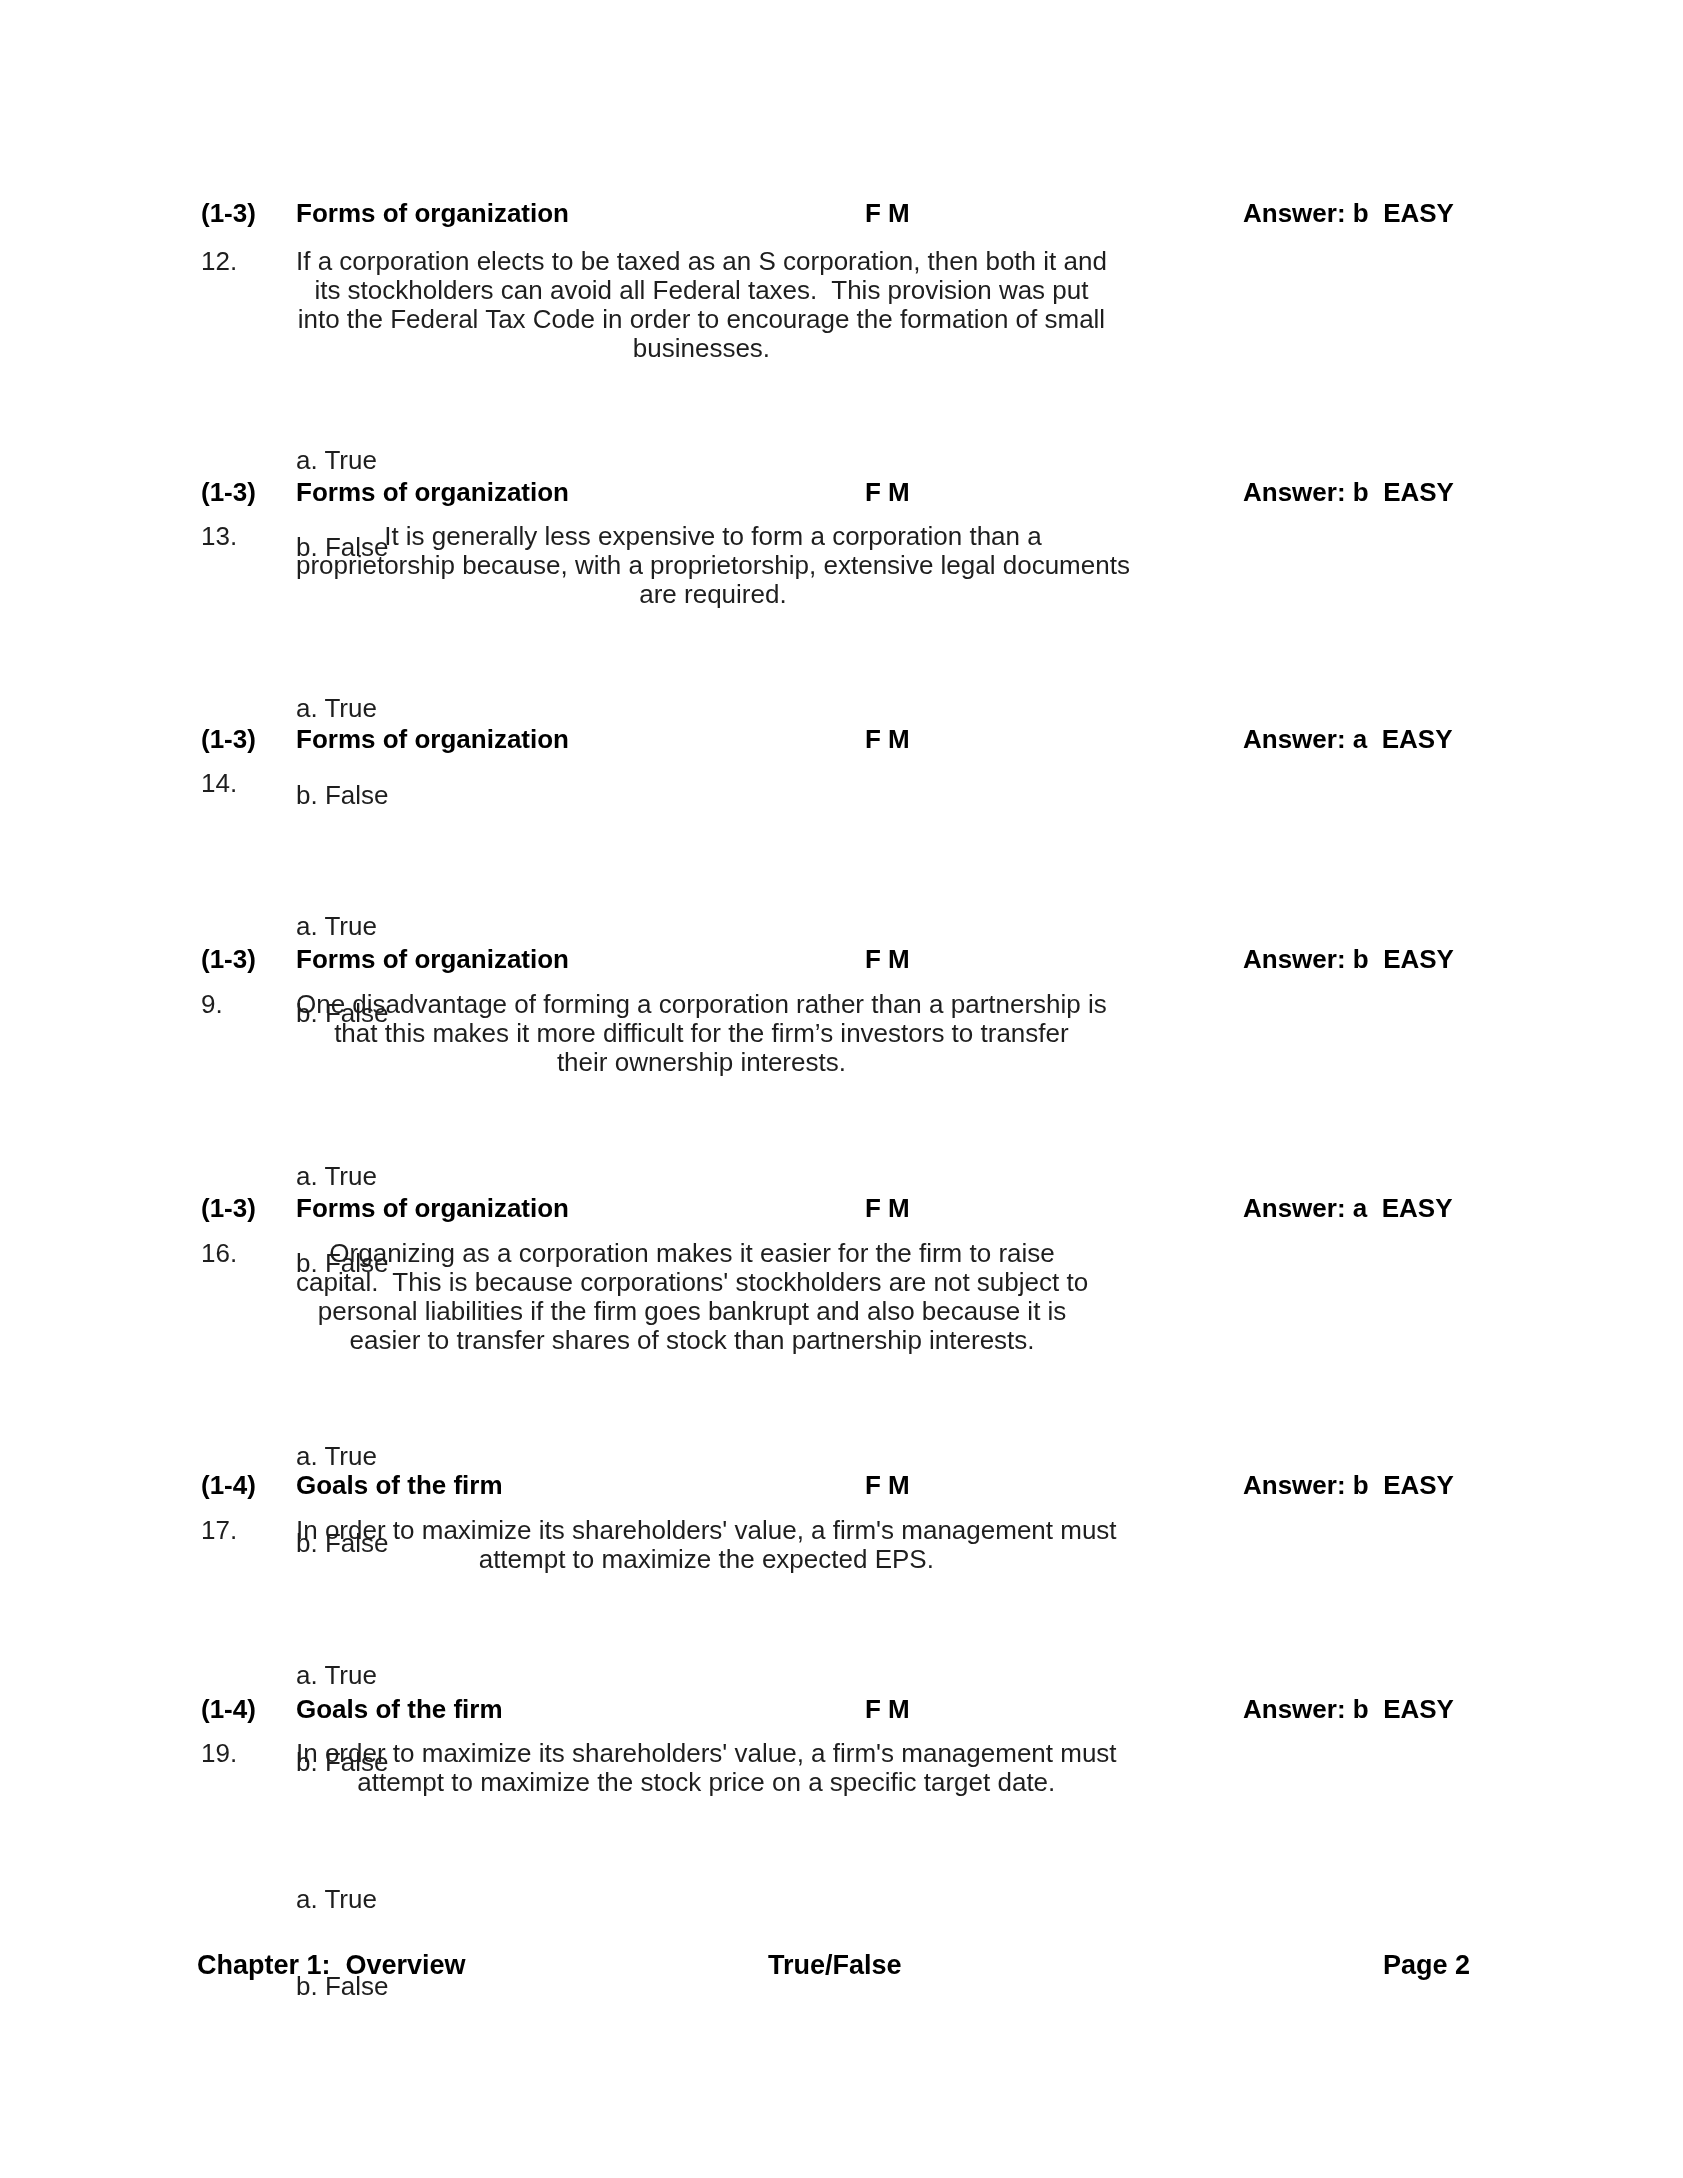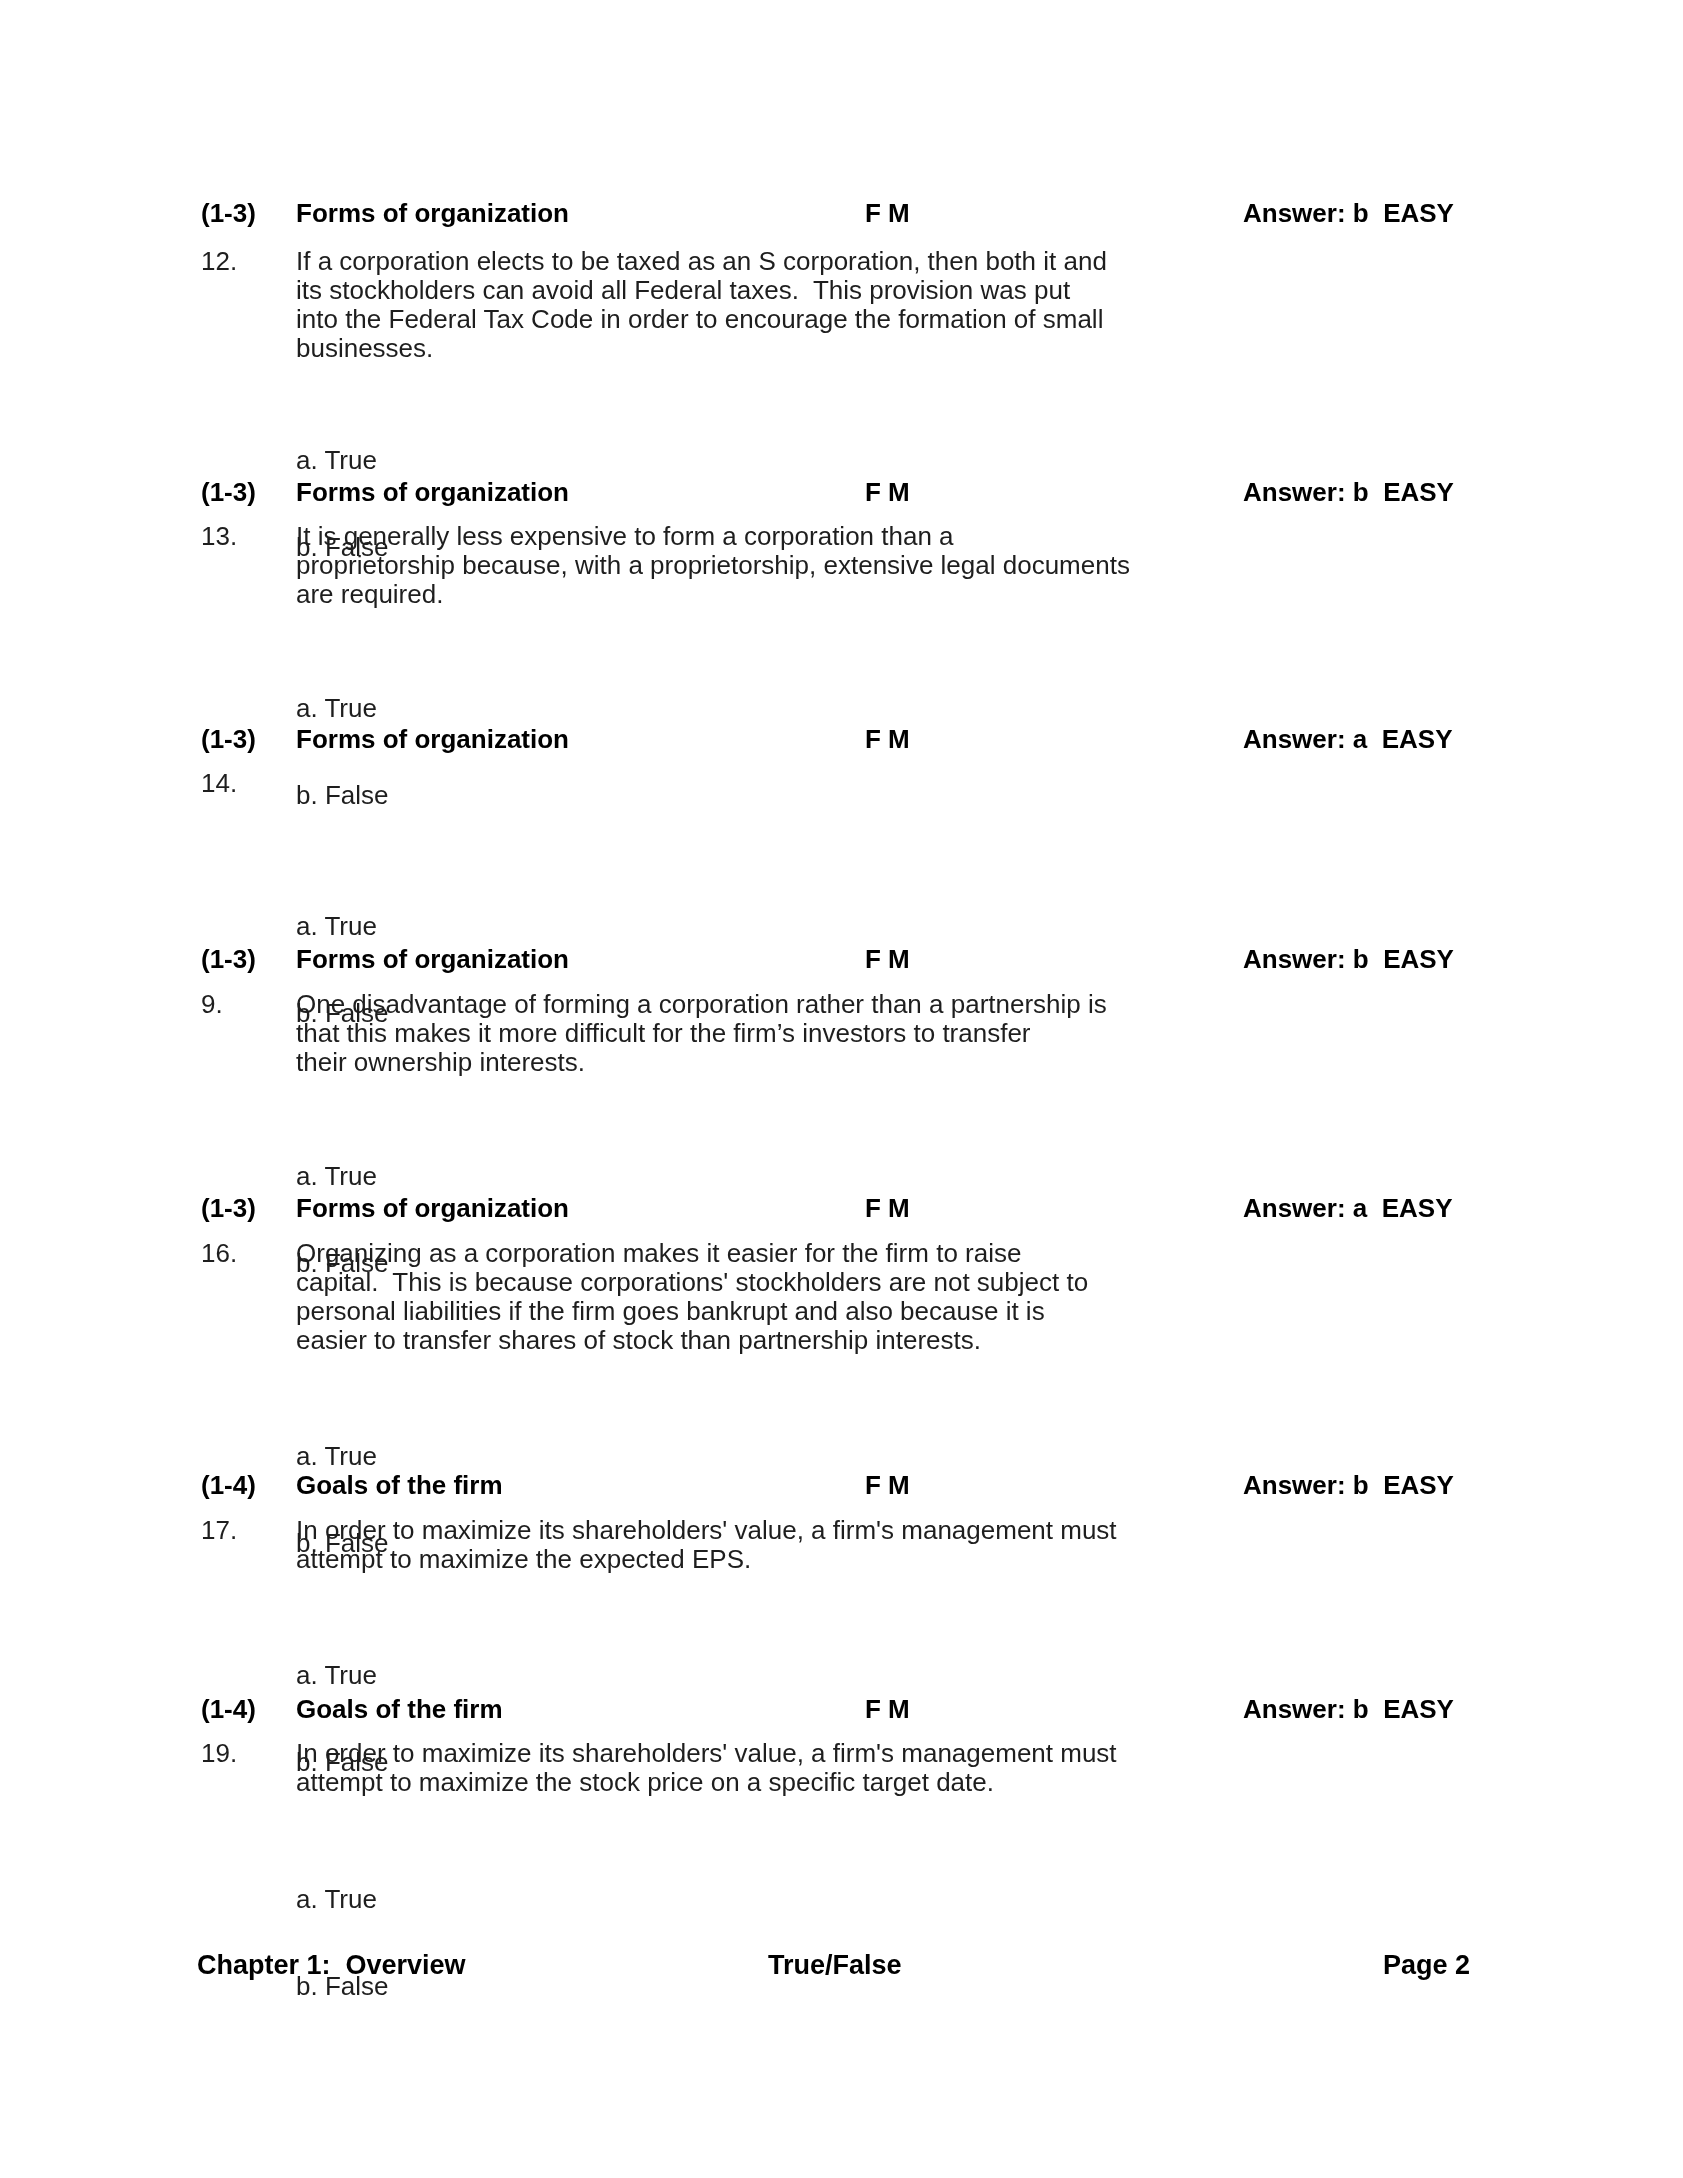--- a/index.html
+++ b/index.html
@@ -4,21 +4,21 @@
 <style>
   html, body { margin: 0; padding: 0; background: #ffffff; }
   body { width: 1683px; height: 2178px; position: relative; overflow: hidden; }
   .mono { font-family: Liberation Sans, sans-serif; font-size: 26px; line-height: 29px; white-space: pre; }
   .hdr { position: absolute; left: 0; width: 1683px; height: 30px; font-weight: bold; color: #000; }
   .hdr span { position: absolute; top: 0; }
   .topic-code { left: 201px; }
   .topic-name { left: 296px; }
   .fm { left: 865px; }
   .answer { left: 1243px; }
-  .q { position: absolute; left: 0; width: 1683px; color: #1e1e1e; }
+  .q { position: absolute; left: 0; width: 1683px; color: #1e1e1e; text-align: center; }
   .qnum { position: absolute; left: 201px; top: 0; }
   .qtext { position: absolute; left: 296px; top: 0; }
   .opts { position: absolute; left: 296px; color: #1e1e1e; }
   .opt { display: block; }
   .footer { position: absolute; left: 0; width: 1683px; top: 1950px; font-family: "Liberation Sans", "DejaVu Sans", sans-serif; font-weight: bold; font-size: 27px; color: #000; }
   .footer span { position: absolute; top: 0; white-space: pre; text-align: center; }
   .f-left { left: 197px; }
   .f-center { left: 768px; }
   .f-right { right: 213px; }
 </style>

